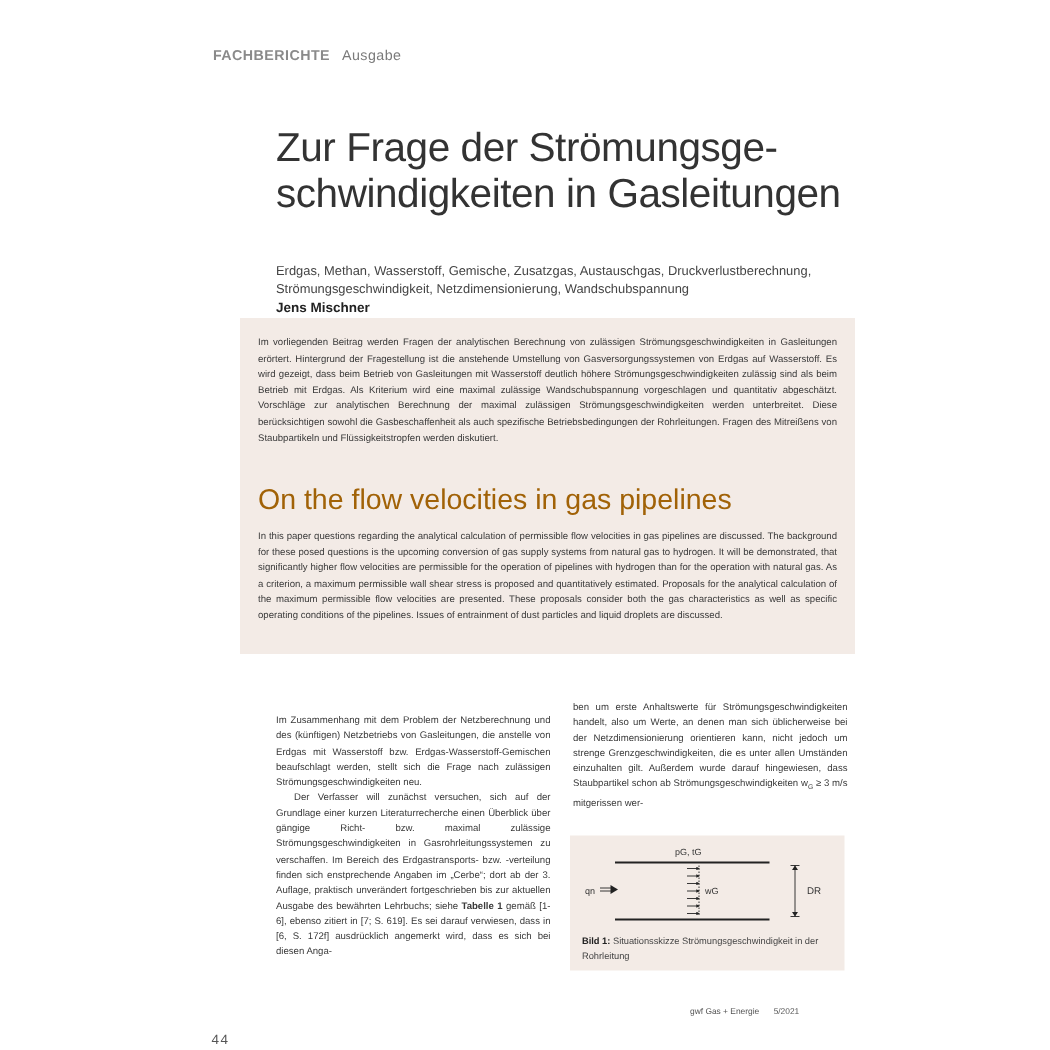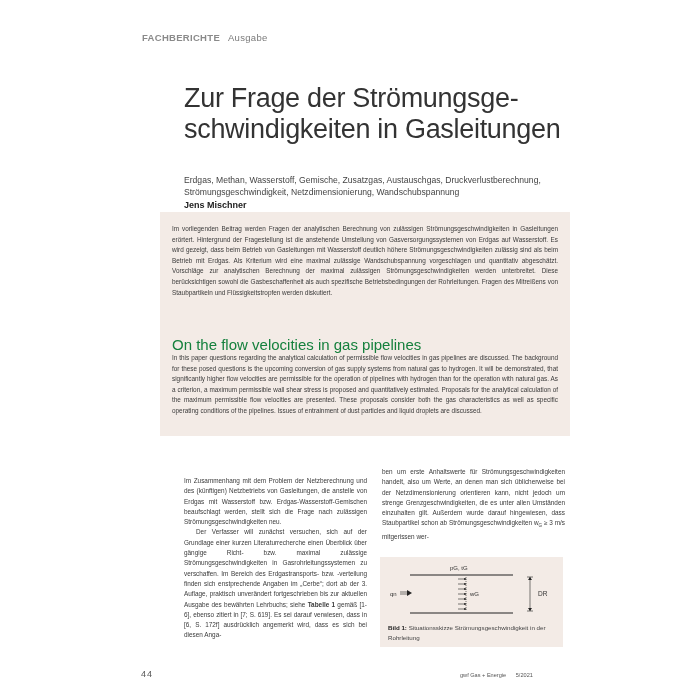--- a/index.html
+++ b/index.html
@@ -18,42 +18,42 @@
   .author { left: 184px; top: 152px; font-size: 9px; font-weight: bold; color: #222; margin-top: 48px; }
   .keywords { left: 184px; top: 174px; width: 380px; font-size: 8.6px; line-height: 12px; color: #444; }
   .abstract-box {
     left: 160px; top: 212px; width: 410px; height: 224px; background: #f3ebe6;
   }
   .abstract-de {
     position: absolute; left: 12px; top: 12px; width: 386px;
     font-size: 6.4px; line-height: 10.6px; color: #3a3a3a; text-align: justify;
   }
   .abstract-en-title {
-    position: absolute; left: 12px; top: 124px; font-size: 15px; font-weight: 300; color: #15803d;
+    position: absolute; left: 12px; top: 111px; font-size: 19px; font-weight: 300; color: #a16207;
   }
   .abstract-en {
     position: absolute; left: 12px; top: 141px; width: 386px;
     font-size: 6.4px; line-height: 10.6px; color: #3a3a3a; text-align: justify;
   }
   .col {
     width: 183px; font-size: 6.4px; line-height: 10.3px; color: #3a3a3a; text-align: justify;
   }
   .col-left { left: 184px; top: 476px; }
   .col-right { left: 382px; top: 467px; }
   .col h3 { font-size: 9px; margin: 0 0 1px 0; color: #222; font-weight: bold; line-height: 11px; }
   .col p { margin: 0; }
   .col p.indent { text-indent: 12px; }
   .figure-box {
     left: 380px; top: 557px; width: 183px; height: 90px; background: #f3ebe6;
   }
   .caption {
     position: absolute; left: 8px; top: 66px; width: 170px; font-size: 6.2px; line-height: 9.5px; color: #444;
   }
   .caption b { color: #222; }
-  .page-num { left: 141px; top: 669px; font-size: 9px; color: #555; letter-spacing: 1px; }
+  .page-num { left: 141px; top: 688px; font-size: 9px; color: #555; letter-spacing: 1px; }
   .journal { left: 460px; top: 672px; font-size: 5.6px; color: #555; }
   .journal span + span { margin-left: 8px; }
   svg text { font-family: "Liberation Sans", sans-serif; }
 </style>
 </head>
 <body>
 
 <div class="abs header">
   <span class="sec">FACHBERICHTE</span>
   <span class="sub">Ausgabe</span>

